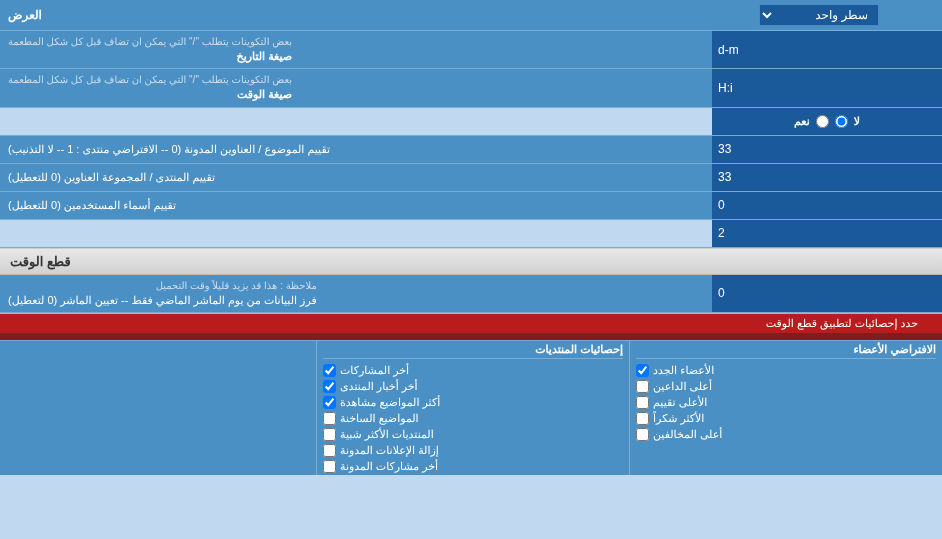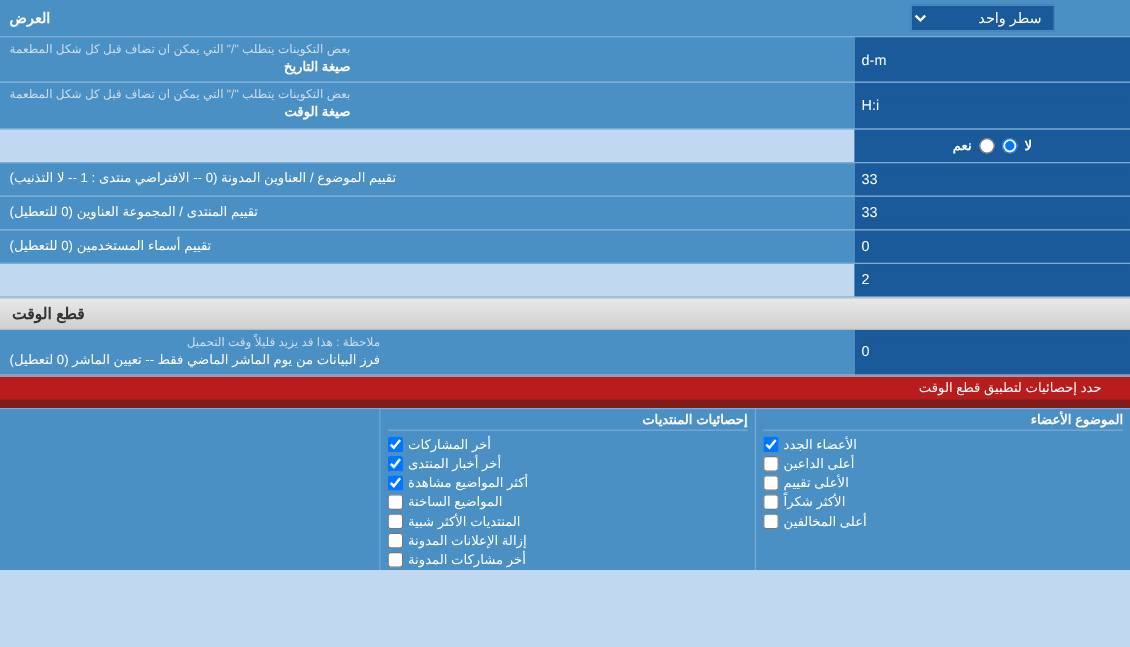--- a/index.html
+++ b/index.html
@@ -259,21 +259,21 @@
     </div>
   </div>
 
   <div class="stats-define-row">
     <div class="stats-define-label">حدد إحصائيات لتطبيق قطع الوقت</div>
   </div>
 
   <div style="display:flex; background:#4a90c4; border-top: 1px solid #7aadd4;">
 
     <div class="checkbox-col" style="border-left: 1px solid #7aadd4;">
-      <div style="color:#fff; font-weight:bold; font-size:11px; text-align:right; padding-bottom:2px; border-bottom: 1px solid #7aadd4; margin-bottom:2px;">الموضوع الأعضاء</div>
+      <div style="color:#fff; font-weight:bold; font-size:11px; text-align:right; padding-bottom:2px; border-bottom: 1px solid #7aadd4; margin-bottom:2px;">الافتراضي الأعضاء</div>
       <div class="checkbox-item">
         <span>الأعضاء الجدد</span>
         <input type="checkbox" checked="" style="">
       </div>
       <div class="checkbox-item">
         <span>أعلى الداعين</span>
         <input type="checkbox" style="">
       </div>
       <div class="checkbox-item">
         <span>الأعلى تقييم</span>

